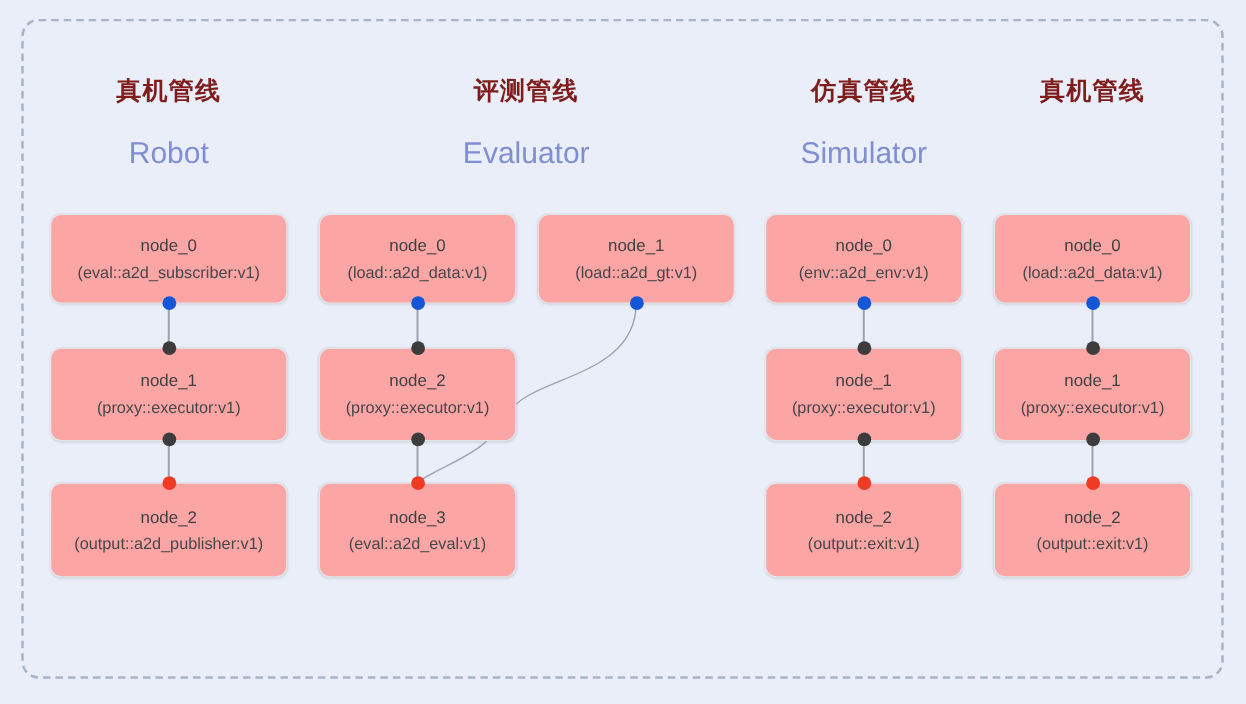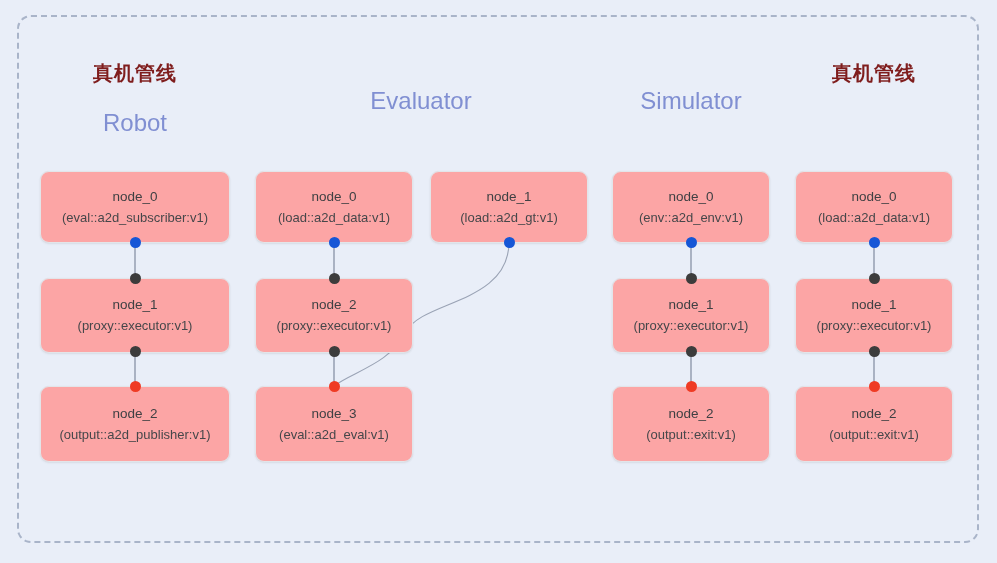--- a/index.html
+++ b/index.html
@@ -111,23 +111,25 @@
       <path d="M 874 242 L 874 278" fill="none" stroke="#9aa3b5" stroke-width="1.6"></path>
       <path d="M 874 351 L 874 386" fill="none" stroke="#9aa3b5" stroke-width="1.6"></path>
     </svg>
 
   <div id="headers">
       <div class="col-header" style="left: 40px; top: 62px; width: 190px;">
         <div class="cn">真机管线</div>
         <div class="en">Robot</div>
       </div>
       <div class="col-header" style="left: 255px; top: 62px; width: 332px;">
+        <div class="cn">评测管线</div>
         <div class="en">Evaluator</div>
       </div>
       <div class="col-header" style="left: 612px; top: 62px; width: 158px;">
+        <div class="cn">仿真管线</div>
         <div class="en">Simulator</div>
       </div>
       <div class="col-header" style="left: 795px; top: 62px; width: 158px;">
         <div class="cn">真机管线</div>
       </div>
     </div>
 
   <div id="nodes">
       <div class="node" style="left: 40px; top: 171px; width: 190px; height: 72px;">
         <div class="n-title">node_0</div>

